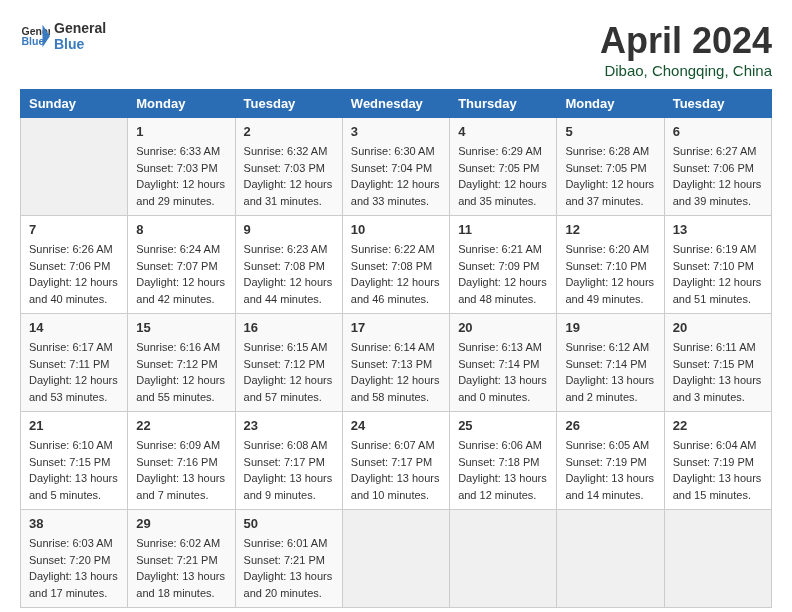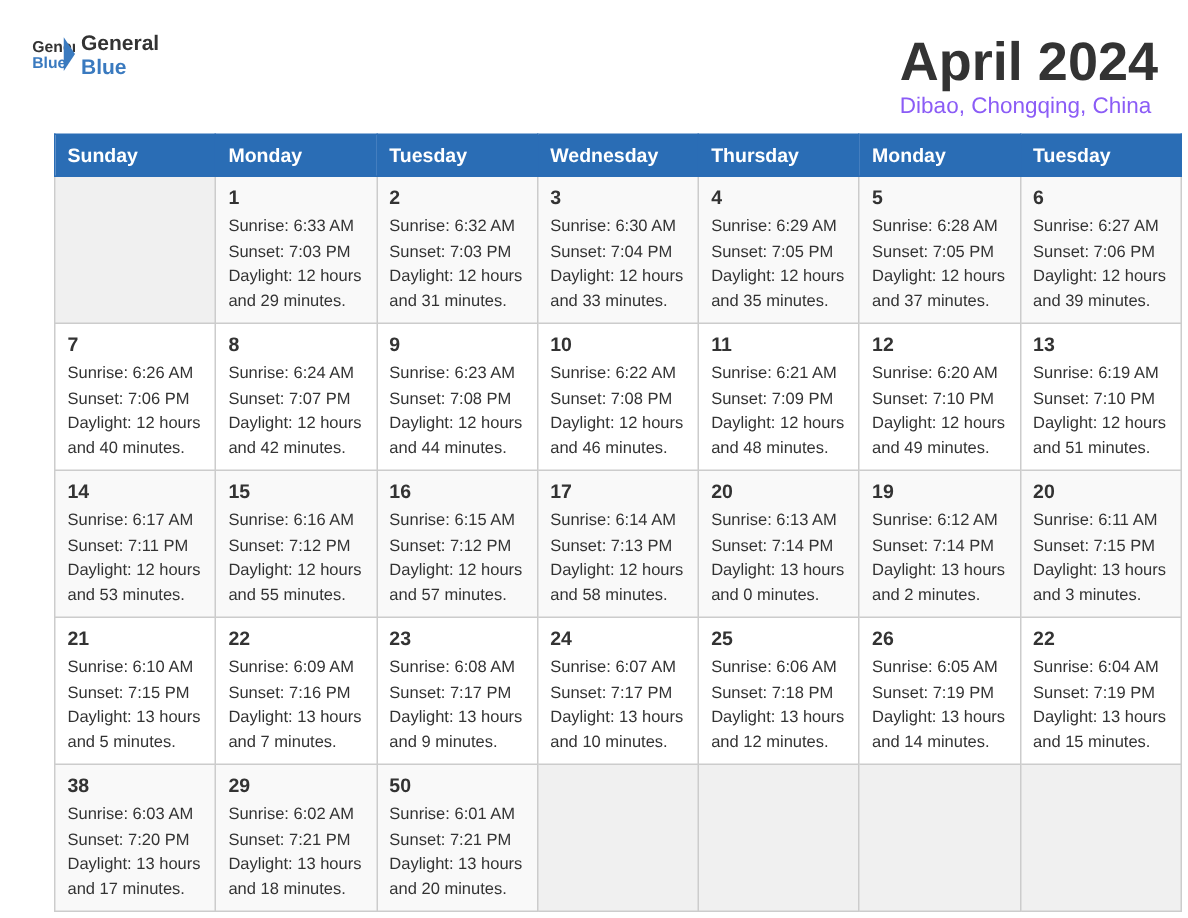--- a/index.html
+++ b/index.html
@@ -19,35 +19,35 @@
     .logo {
       display: flex;
       align-items: center;
       gap: 4px;
     }
     .logo-icon {
       width: 30px;
       height: 30px;
     }
     .title-block {
+      text-align: right;
     }
     .month-title {
       font-size: 36px;
       font-weight: bold;
       color: #333;
     }
     .location {
       font-size: 15px;
-      color: #8b5cf6;
+      color: #14532d;
     }
     table {
       width: 100%;
       border-collapse: collapse;
       table-layout: fixed;
-      margin-left: 16px;
     }
     thead th {
       background-color: #2a6db5;
       color: #fff;
       text-align: left;
       padding: 6px 8px;
       font-size: 13px;
       font-weight: bold;
       border: 1px solid #2a6db5;
     }

